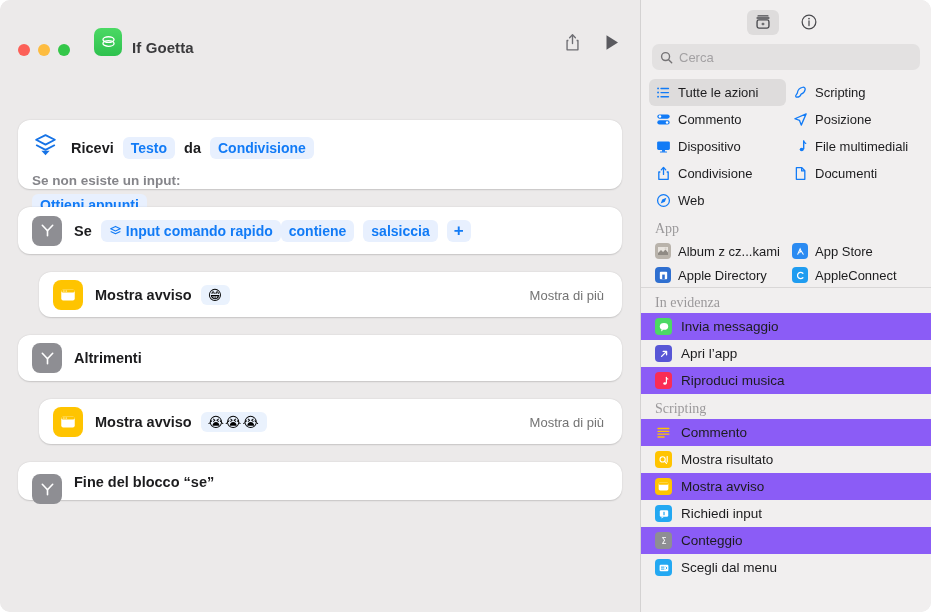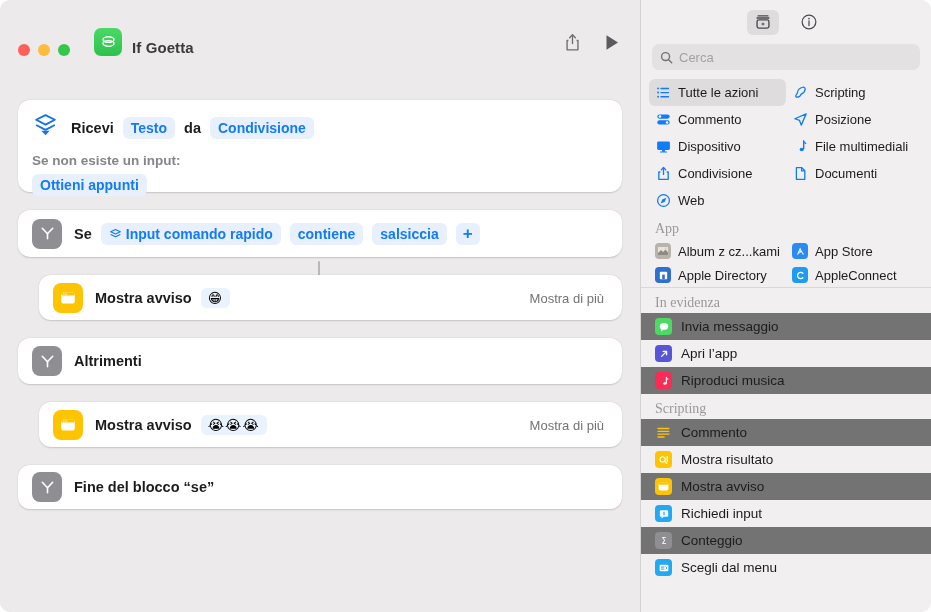--- a/index.html
+++ b/index.html
@@ -76,21 +76,21 @@
   .appcell{display:flex;align-items:center;gap:7px;height:24px;padding:0 6px;}
   .app-sq{width:16px;height:16px;border-radius:4px;flex:none;display:flex;align-items:center;justify-content:center;
           font-size:10px;color:#fff;font-weight:bold;overflow:hidden;}
   .app-lbl{font-size:13px;color:#1c1c1e;white-space:nowrap;overflow:hidden;}
 
   .applist-clip{height:22px;overflow:hidden;padding:0 8px;flex:none;}
 
   .divider{height:1px;background:#d9d7d7;margin:2px 0 0 0;}
 
   .itemrow{display:flex;align-items:center;gap:9px;height:27px;padding:0 14px;box-sizing:border-box;}
-  .itemrow.alt{background:#737373;}
+  .itemrow.alt{background:#8b5cf6;}
   .item-ic{width:17px;height:17px;border-radius:4px;flex:none;display:flex;align-items:center;justify-content:center;}
   .item-lbl{font-size:13.5px;color:#1c1c1e;white-space:nowrap;}
   .sec-wrap{padding:0;}
 </style>
 </head>
 <body>
 
 <div class="window">
 
   <div class="editor">
@@ -120,21 +120,21 @@
         <svg width="15" height="17" viewBox="0 0 15 17">
           <path d="M1.5 1.2 L13 8.5 L1.5 15.8 Z" fill="#5a5a5f"></path>
         </svg>
       </div>
     </div>
 
     <div class="canvas">
       <div class="conn" style="top:44px;height:20px;"></div>
       <div class="conn" style="top:161px;height:18px;"></div>
 
-      <div class="card wide cardpad" style="margin-top:44px;height:92px;">
+      <div class="card wide cardpad" style="margin-top:64px;height:69px;">
         <div class="row">
           <span>
             <svg width="27" height="27" viewBox="0 0 26 26">
               <path d="M4 7.5 L13 12.2 L22 7.5 L13 3 Z" fill="none" stroke="#1673e6" stroke-width="1.8" stroke-linejoin="round"></path>
               <path d="M4 12.5 L13 17.2 L22 12.5" fill="none" stroke="#1673e6" stroke-width="1.8" stroke-linejoin="round"></path>
               <path d="M9 18 L13 22.5 L17 18 Z" fill="#1673e6"></path>
             </svg>
           </span>
           <span class="lbl">Ricevi</span>
           <span class="pill" style="margin-left:9px;">Testo</span>
@@ -155,21 +155,21 @@
           </svg>
         </div>
         <span class="lbl">Se</span>
         <span class="pill" style="margin-left:9px;">
           <svg width="13" height="13" viewBox="0 0 14 14">
             <path d="M1.8 5 L7 7.5 L12.2 5 L7 2.6 Z" fill="none" stroke="#127bf6" stroke-width="1.2" stroke-linejoin="round"></path>
             <path d="M1.8 8 L7 10.5 L12.2 8" fill="none" stroke="#127bf6" stroke-width="1.2" stroke-linejoin="round"></path>
           </svg>
           <span>Input comando rapido</span>
         </span>
-        <span class="pill" style="margin-left:9px;">contiene</span>
+        <span class="pill" style="">contiene</span>
         <span class="pill" style="margin-left:9px;">salsiccia</span>
         <span class="plus" style="margin-left:9px;">+</span>
       </div>
 
       <div class="card indent cardpad" style="margin-top:18px;height:45px;display:flex;align-items:center;">
         <div class="act-icon ic-yellow">
           <svg width="18" height="18" viewBox="0 0 20 20">
             <rect x="2.5" y="3.8" width="15" height="12.4" rx="2.2" fill="#fff"></rect>
             <rect x="2.5" y="3.8" width="15" height="3.3" rx="1.6" fill="#ffc400"></rect>
             <circle cx="4.8" cy="5.5" r=".62" fill="#fff"></circle>
@@ -200,21 +200,21 @@
             <circle cx="4.8" cy="5.5" r=".62" fill="#fff"></circle>
             <circle cx="6.6" cy="5.5" r=".62" fill="#fff"></circle>
             <circle cx="8.4" cy="5.5" r=".62" fill="#fff"></circle>
           </svg>
         </div>
         <span class="lbl">Mostra avviso</span>
         <span class="pill-emoji" style="margin-left:9px;">😭😭😭</span>
         <span class="showmore">Mostra di più</span>
       </div>
 
-      <div class="card wide cardpad" style="margin-top:18px;height:44px;display:flex;align-items:center;">
+      <div class="card wide cardpad" style="margin-top:18px;height:38px;display:flex;">
         <div class="act-icon ic-gray">
           <svg width="17" height="17" viewBox="0 0 18 18">
             <path d="M3.5 3.5 L9 9.2 L14.5 3.5" stroke="#fff" stroke-width="1.7" fill="none" stroke-linecap="round" stroke-linejoin="round"></path>
             <path d="M9 9.2 V14.6" stroke="#fff" stroke-width="1.7" fill="none" stroke-linecap="round"></path>
           </svg>
         </div>
         <span class="lbl">Fine del blocco “se”</span>
       </div>
 
     </div>

